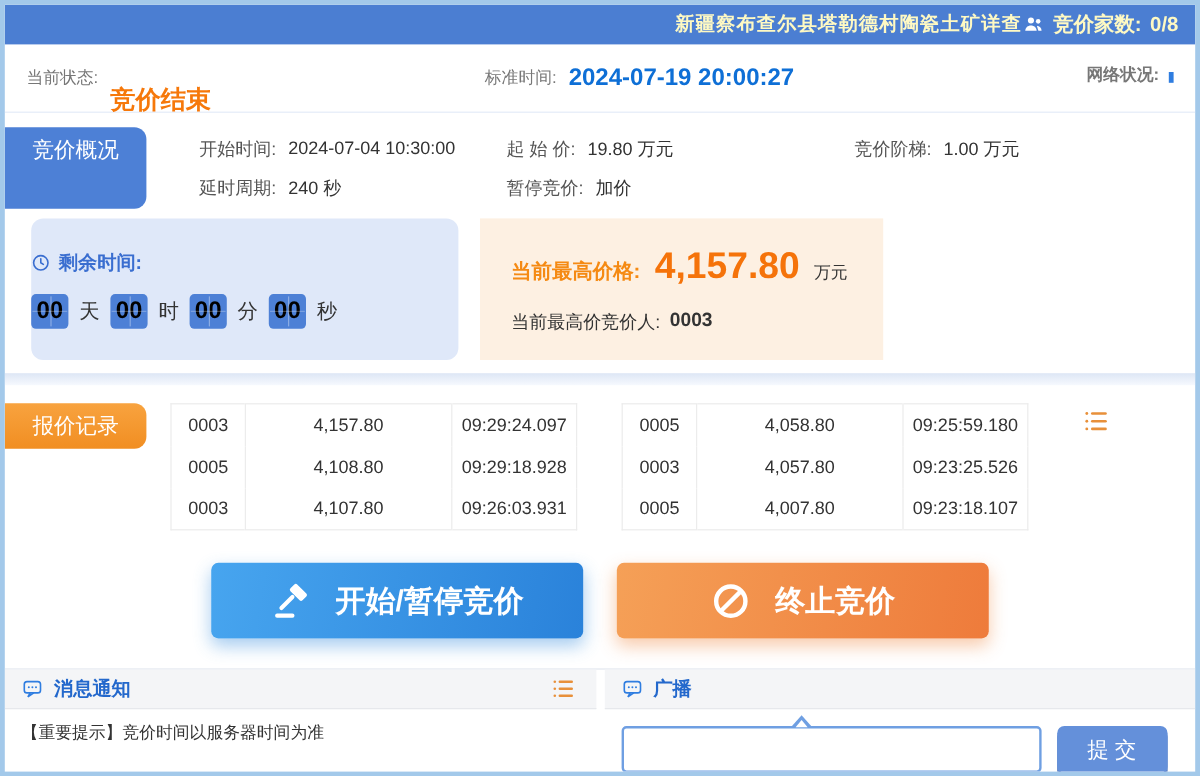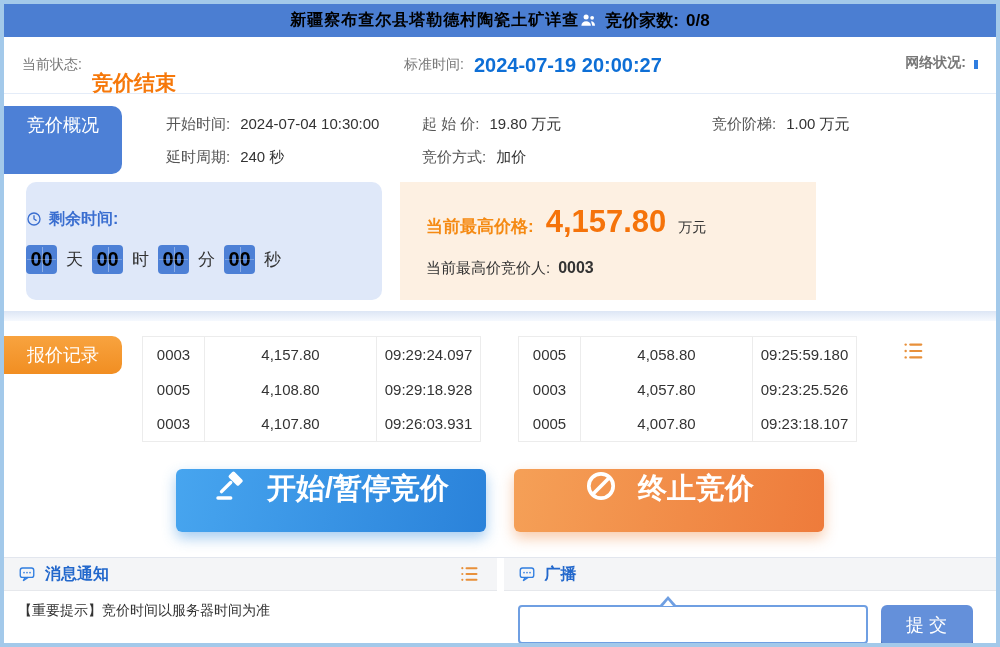--- a/index.html
+++ b/index.html
@@ -1,22 +1,22 @@
 <!DOCTYPE html>
 <html><head>
 <meta charset="utf-8">
 <style>
   * { margin:0; padding:0; box-sizing:border-box; }
   body { font-family:"Liberation Sans","DejaVu Sans",sans-serif; background:#eef4fb; }
   .page { width:1000px; height:647px; border:4px solid #a3c9ea; background:#fff;
           display:flex; flex-direction:column; overflow:hidden; }
 
   
-  .header { height:33px; background:#4b7ed2; color:#000000; flex:0 0 33px;
-            display:flex; align-items:center; justify-content:center; padding:0 14px; }
+  .header { height:33px; background:#4b7ed2; color:#fef9c3; flex:0 0 33px;
+            display:flex; align-items:center; justify-content:flex-end; padding:0 14px; }
   .header-title { font-size:16px; font-weight:bold; letter-spacing:1px; }
   .bidders { display:flex; align-items:center; gap:7px; font-size:17px; font-weight:bold; }
   .bidders svg { width:19px; height:19px; }
 
   
   .status-row { height:57px; flex:0 0 57px; display:flex; align-items:center;
                 padding:0 18px; border-bottom:1px solid #e4ecf8; }
   .lbl { font-size:14px; color:#777; }
   .status-left { width:382px; display:flex; align-items:center; gap:10px; }
   .state-value { font-size:21px; font-weight:bold; color:#f6780a;margin-top:35px; }
@@ -46,21 +46,21 @@
                      display:flex; flex-direction:column; align-items:flex-start; justify-content:center; gap:15px; }
   .cd-title { display:flex; align-items:center; gap:7px; color:#3a6ed0; font-size:16px; font-weight:bold; }
   .cd-title svg { width:16px; height:16px; }
   .cd-row { display:flex; align-items:center; gap:9px; }
   .digit { width:31px; height:29px; background:#4d80d6; border-radius:4px; color:#000000;
            font-size:20px; font-weight:bold; display:flex; align-items:center; justify-content:center;
            position:relative; overflow:hidden; }
   .digit::after { content:""; position:absolute; left:50%; top:2px; bottom:2px; width:1px; background:rgba(255,255,255,.35); }
   .digit::before { content:""; position:absolute; top:50%; left:1px; right:1px; height:1px; background:rgba(255,255,255,.25); }
   .unit { font-size:17px; color:#333; }
-  .price-panel { width:416px; height:118px; background:#fdf0e2; padding:0 26px;
+  .price-panel { width:336px; height:118px; background:#fdf0e2; padding:0 26px;
                  display:flex; flex-direction:column; justify-content:center; gap:19px; }
   .price-line { display:flex; align-items:baseline; gap:12px; }
   .price-label { font-size:17px; font-weight:bold; color:#f58a13; }
   .price-value { font-size:31px; font-weight:bold; color:#f5730a; }
   .price-unit { font-size:14px; color:#333; }
   .bidder-line { font-size:15px; color:#333; display:flex; gap:8px; }
   .bidder-line b { font-size:16px; }
 
   .divider-band { height:10px; margin-top:11px; flex:0 0 10px;
                   background:linear-gradient(#dde6f5,#f6f9fe); }
@@ -70,21 +70,21 @@
   .tables { display:flex; gap:37px; margin-left:20px; }
   table.bids { border-collapse:collapse; font-size:15px; color:#333; border:1px solid #ececec; }
   table.bids td { height:35px; text-align:center; border-left:1px solid #ececec; }
   table.bids td:first-child { border-left:none; }
   td.c-bidder { width:62px; } td.c-price { width:172px; } td.c-time { width:104px; }
   .list-icon { width:22px; height:22px; margin-left:auto; margin-right:72px; margin-top:4px; cursor:pointer; }
 
   
   .actions { display:flex; justify-content:center; gap:28px; margin-top:23px; flex:0 0 63px; }
   .btn-big { width:310px; height:63px; border:none; border-radius:6px; color:#fff; cursor:pointer;
-             font-size:29px; font-weight:bold; display:flex; justify-content:center; gap:20px;
+             font-size:25px; font-weight:bold; display:flex; align-items:center; justify-content:center; gap:20px;
              font-family:inherit; }
   .btn-big svg { width:34px; height:34px; }
   .btn-blue { background:linear-gradient(100deg,#47a5ef,#2a82da); box-shadow:0 6px 14px rgba(58,141,222,.45); }
   .btn-orange { background:linear-gradient(100deg,#f5a057,#ee7b3b); box-shadow:0 6px 14px rgba(240,140,70,.45); }
 
   
   .bottom { display:flex; gap:7px; margin-top:25px; border-top:1px solid #e2e6ee; flex:1; min-height:0; }
   .bottom-col { flex:1; display:flex; flex-direction:column; }
   .panel-head { height:33px; flex:0 0 33px; background:#f4f5f7; border-bottom:1px solid #e6e8ec;
                 display:flex; align-items:center; gap:9px; padding:0 14px; }
@@ -153,21 +153,21 @@
           <span class="lbl">竞价阶梯:</span>
           <span class="ov-val">1.00 万元</span>
         </span>
       </div>
       <div class="ov-row">
         <span class="ov-cell ov-c1">
           <span class="lbl">延时周期:</span>
           <span class="ov-val">240 秒</span>
         </span>
         <span class="ov-cell ov-c2">
-          <span class="lbl">竞价方式:</span>
+          <span class="lbl">暂停竞价:</span>
           <span class="ov-val">加价</span>
         </span>
       </div>
     </div>
   </div>
 
   <div class="panels">
     <div class="countdown-panel">
       <div class="cd-title">
         <svg viewBox="0 0 24 24" fill="none" stroke="#3a6ed0" stroke-width="2" stroke-linecap="round">

